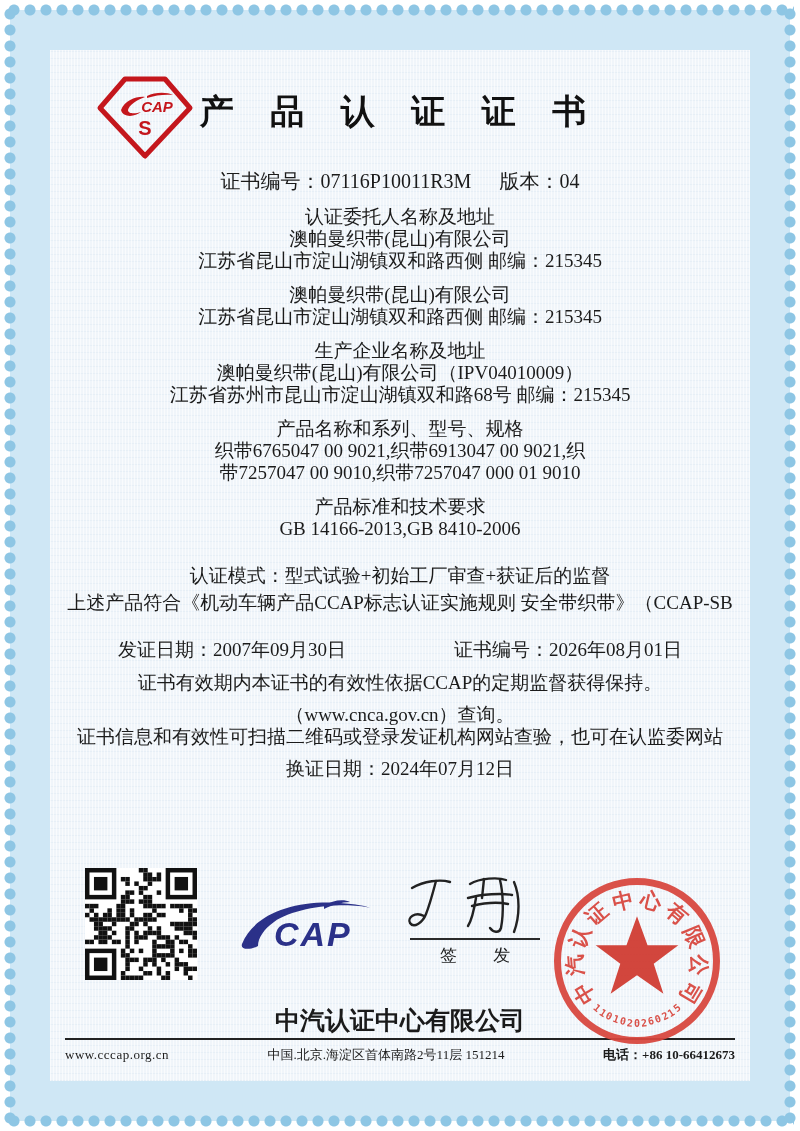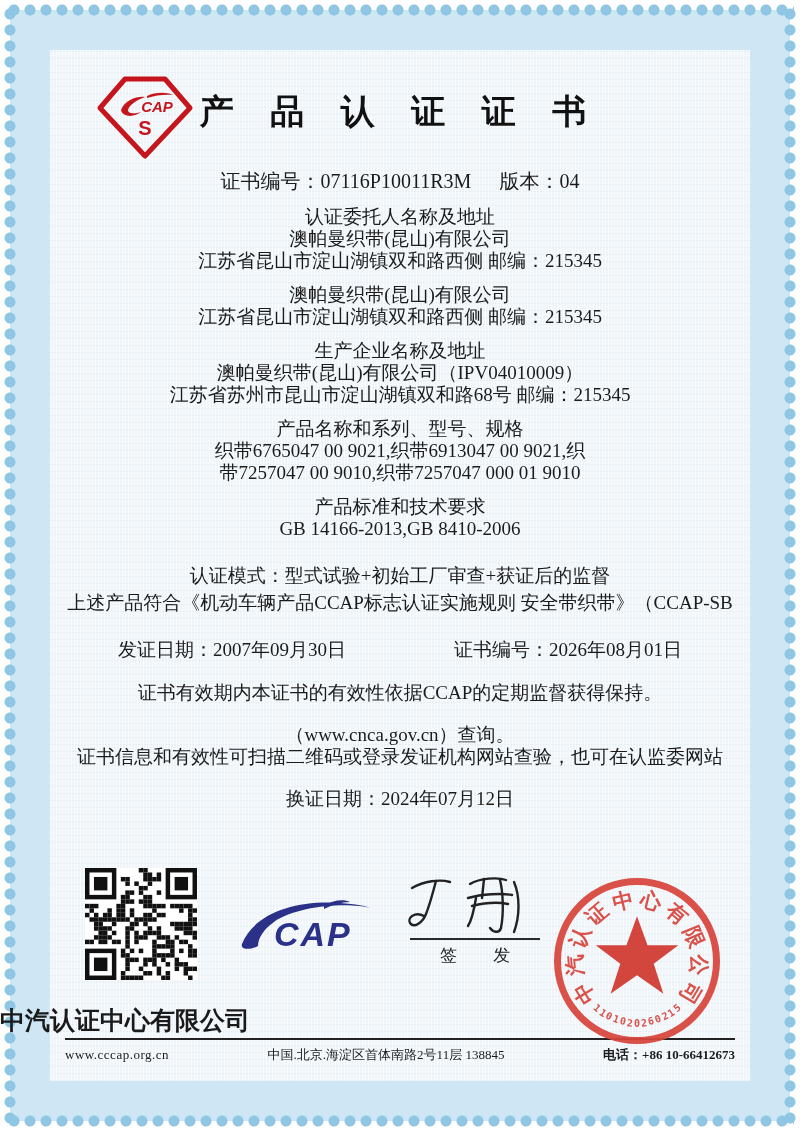--- a/index.html
+++ b/index.html
@@ -37,35 +37,35 @@
   .cert-no-line{margin-top:34px;font-size:20px;line-height:26px;}
   .cert-no-line .num{font-family:"Liberation Serif",serif;}
   .gap{display:inline-block;width:28px;}
   
   .block{margin-top:12px;font-size:19px;line-height:22px;}
   .block.tight{}
   .block div{white-space:nowrap;}
   .mode-line{margin-top:24px;font-size:19px;line-height:24px;}
   .statement{margin-top:4px;font-size:19px;line-height:22px;}
   .dates-row{margin-top:24px;padding:0 68px;display:flex;justify-content:space-between;font-size:19px;line-height:24px;}
-  .single-line{margin-top:20px;font-size:19px;line-height:22px;}
+  .single-line{margin-top:10px;font-size:19px;line-height:22px;}
   
   .qr{position:absolute;left:85px;top:868px;width:112px;height:112px;z-index:4;}
   .ccap-logo{position:absolute;left:236px;top:896px;width:145px;height:60px;z-index:4;}
   .signature{position:absolute;left:406px;top:872px;width:138px;height:64px;z-index:4;}
   .sign-rule{position:absolute;left:410px;top:938px;width:130px;height:2px;background:#2a2a2a;z-index:4;}
   .sign-label{position:absolute;left:410px;top:944px;width:130px;text-align:center;font-size:17px;letter-spacing:16px;text-indent:16px;z-index:4;}
   .seal{position:absolute;left:552px;top:876px;width:170px;height:170px;z-index:6;opacity:.93;}
   .seal .ring{position:absolute;inset:2px;border:7px solid #d8453c;border-radius:50%;}
   .seal .arc{position:absolute;inset:0;color:#d8453c;font-weight:bold;}
   .seal .arc-name{font-size:21px;font-family:"Liberation Serif","DejaVu Serif",serif;}
   .seal .arc-num{font-size:10px;font-weight:bold;font-family:"DejaVu Sans Mono",monospace;letter-spacing:0;}
   .seal .star{position:absolute;left:50%;top:50%;transform:translate(-50%,-53%);}
   
-  .footer-company{position:absolute;left:0;right:0;top:1004px;font-family:"Liberation Sans","DejaVu Sans",sans-serif;font-weight:bold;font-size:25px;color:#1a1a1a;z-index:4;}
+  .footer-company{position:absolute;left:0;right:0;top:1004px;text-align:center;font-family:"Liberation Sans","DejaVu Sans",sans-serif;font-weight:bold;font-size:25px;color:#1a1a1a;z-index:4;}
   .footer-rule{position:absolute;left:65px;top:1038px;width:670px;height:2px;background:#222;z-index:4;}
   .footer-row{position:absolute;left:65px;top:1046px;width:670px;display:flex;justify-content:space-between;align-items:baseline;font-size:13px;z-index:4;}
   .footer-row .site{font-family:"Liberation Serif",serif;letter-spacing:.5px;}
   .footer-row .addr{font-size:13px;}
   .footer-row .phone{font-weight:bold;}
 </style>
 </head>
 <body>
 
 <div class="frame"></div>
@@ -418,15 +418,15 @@
     <svg width="88" height="84" viewBox="0 0 100 95">
       <polygon points="50,2 62,35 97,35 69,56 80,90 50,69 20,90 31,56 3,35 38,35" fill="#d0392f"></polygon>
     </svg>
   </div>
 </div>
 
 <div class="footer-company">中汽认证中心有限公司</div>
 <div class="footer-rule"></div>
 <div class="footer-row">
   <span class="site">www.cccap.org.cn</span>
-  <span class="addr">中国.北京.海淀区首体南路2号11层      138845</span>
+  <span class="addr">中国.北京.海淀区首体南路2号11层      151214</span>
   <span class="phone">电话：+86 10-66412673</span>
 </div>
 
 </body></html>

